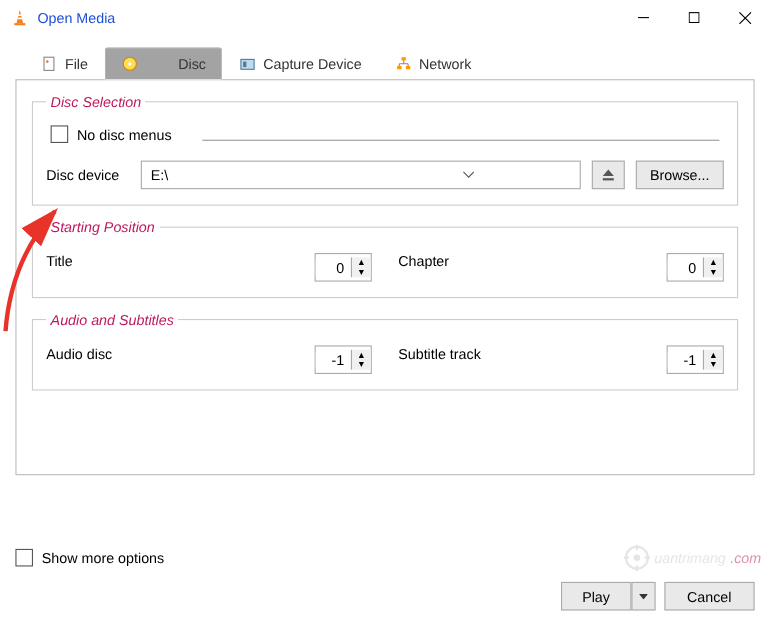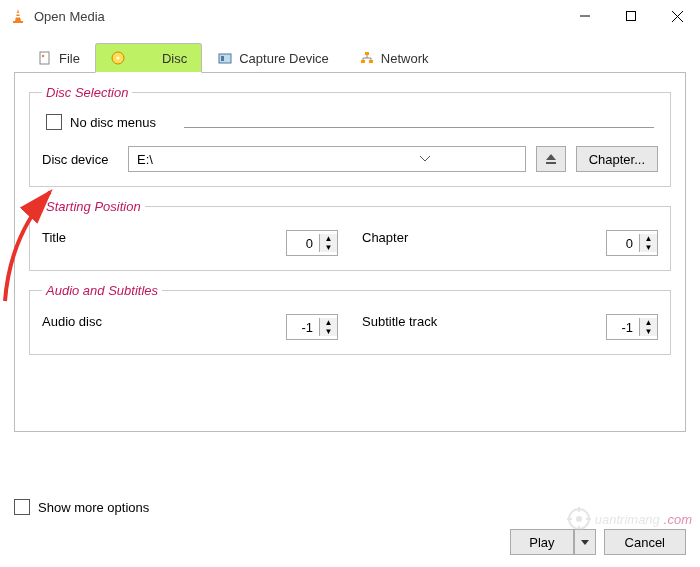--- a/index.html
+++ b/index.html
@@ -1,24 +1,24 @@
 <!DOCTYPE html>
 <html><head>
 <meta charset="utf-8">
 <style>
   * { box-sizing: border-box; font-family: 'Segoe UI', Tahoma, sans-serif; font-size: 13px; }
   body { margin: 0; background: #fff; width: 700px; height: 567px; position: relative; overflow: hidden; }
   .titlebar { display: flex; align-items: center; height: 32px; padding: 0 0 0 10px; }
   .titlebar .icon { width: 16px; height: 16px; margin-right: 8px; }
-  .titlebar .title { flex: 1; color: #404040; }
+  .titlebar .title { flex: 1; color: #1d4ed8; }
   .titlebar .winbtn { width: 46px; height: 32px; display: flex; align-items: center; justify-content: center; }
   .content { padding: 10px 14px 0 14px; }
   .tabs { display: flex; align-items: flex-end; padding-left: 8px; position: relative; }
   .tab { display: flex; align-items: center; gap: 6px; padding: 6px 14px; border: 1px solid transparent; position: relative; top: 1px; color: #333; justify-content: center; }
-  .tab.active { border: 1px solid #bbb; border-bottom: 1px solid #fff; background: #bef264; border-radius: 3px 3px 0 0; gap: 36px; }
+  .tab.active { border: 1px solid #bbb; border-bottom: 1px solid #fff; background: #a3a3a3; border-radius: 3px 3px 0 0; gap: 36px; }
   .tab .ticon { width: 16px; height: 16px; display: inline-flex; align-items: center; justify-content: center; }
   .tab-body { border: 1px solid #bbb; padding: 12px 14px 16px 14px; min-height: 360px; }
   fieldset { border: 1px solid #ccc; margin: 0 0 12px 0; padding: 8px 12px 14px 12px; }
   legend { color: #be185d; padding: 0 4px; font-style: italic; }
   .radio-row { display: flex; gap: 20px; padding: 10px 4px 8px 4px; }
   .radio-item { display: flex; align-items: center; gap: 6px; flex: 1; }
   .radio { width: 16px; height: 16px; border: 1px solid #555; border-radius: 50%; display: inline-flex; align-items: center; justify-content: center; }
   .radio.checked::after { content: ""; width: 8px; height: 8px; background: #000; border-radius: 50%; }
   .cbox { width: 16px; height: 16px; border: 1px solid #555; display: inline-block; background: #fff; }
   .nomenus-row { display: flex; align-items: center; gap: 8px; padding: 6px 4px 10px 4px; position: relative; }
@@ -37,21 +37,21 @@
   .spin input { width: 32px; border: none; text-align: right; padding: 0 6px; outline: none; background: #fff; }
   .spin .arrows { width: 18px; border-left: 1px solid #aaa; display: flex; flex-direction: column; background: #f0f0f0; }
   .spin .arrows div { flex:1; display:flex; align-items:center; justify-content:center; font-size: 8px; }
   .bottom { position: absolute; left: 14px; right: 14px; bottom: 12px; }
   .more-row { display: flex; align-items: center; gap: 8px; }
   .btn-row { display: flex; justify-content: flex-end; gap: 8px; margin-top: 14px; }
   .play-btn { display: flex; }
   .play-btn .main { padding: 0 18px; }
   .play-btn .drop { width: 22px; padding:0; border-left: 1px solid #aaa; }
   .arrow-annot { position: absolute; left: -5px; top: 186px; pointer-events: none; }
-  .watermark { position: absolute; right: 8px; bottom: 36px; color: #ccc; font-size: 22px; font-style: italic; opacity: 0.5; display:flex; align-items:center; gap:4px; pointer-events:none; }
+  .watermark { position: absolute; right: 8px; bottom: 48px; color: #ccc; font-size: 22px; font-style: italic; opacity: 0.5; display:flex; align-items:center; gap:4px; pointer-events:none; }
 </style>
 </head>
 <body>
 
 <div class="titlebar">
   <span class="icon">
     <svg viewBox="0 0 16 16">
         <polygon points="8,1 11,13 5,13" fill="#f58220"></polygon>
         <rect x="5.5" y="5" width="5" height="1.5" fill="#fff"></rect>
         <rect x="6" y="8" width="4" height="1.5" fill="#fff"></rect>
@@ -141,21 +141,21 @@
               </svg>
             </span>
         </div>
         <div class="btn iconbtn">
           <svg width="12" height="12">
               <polygon points="6,1 11,7 1,7" fill="#555"></polygon>
               <rect x="1" y="9" width="10" height="2" fill="#555"></rect>
             </svg>
         </div>
         <div class="btn">
-          <span>Chapter...</span>
+          <span>Browse...</span>
         </div>
       </div>
     </fieldset>
 
     <fieldset>
       <legend>Starting Position</legend>
       <div class="two-col">
         <div class="field">
           <label>Title</label>
           <div class="spin">

